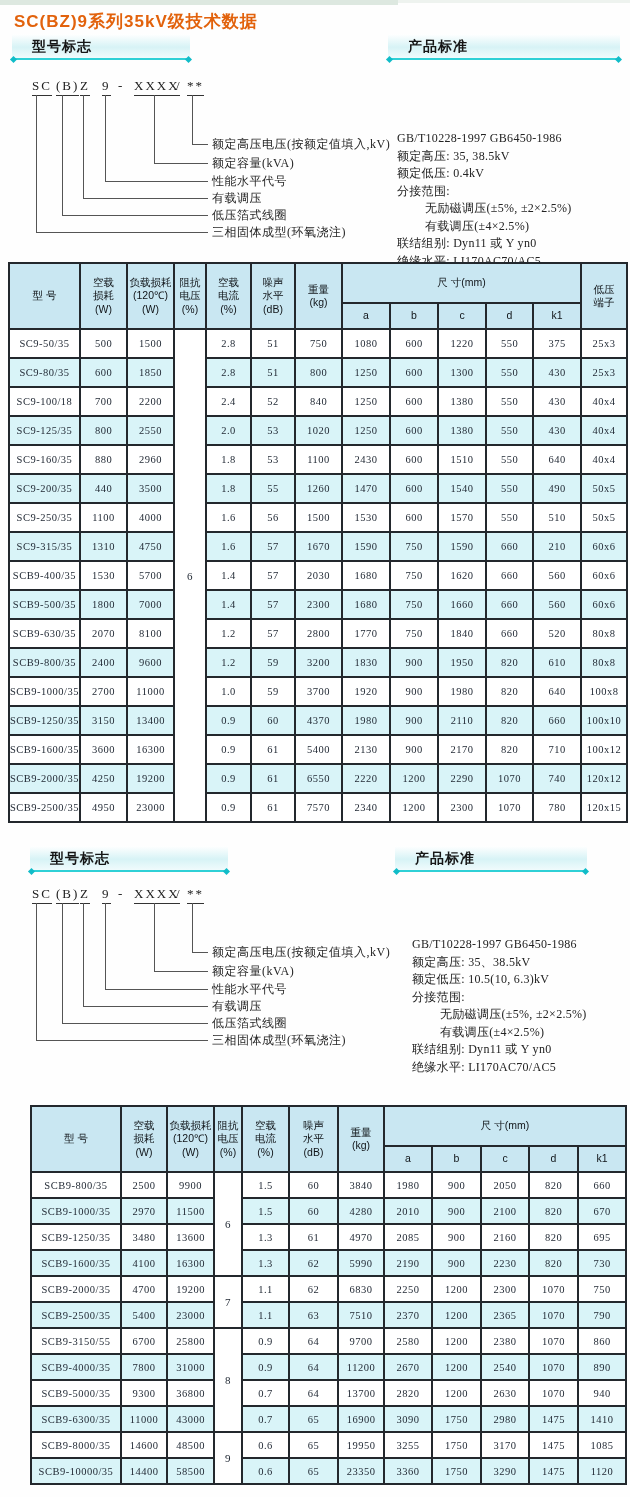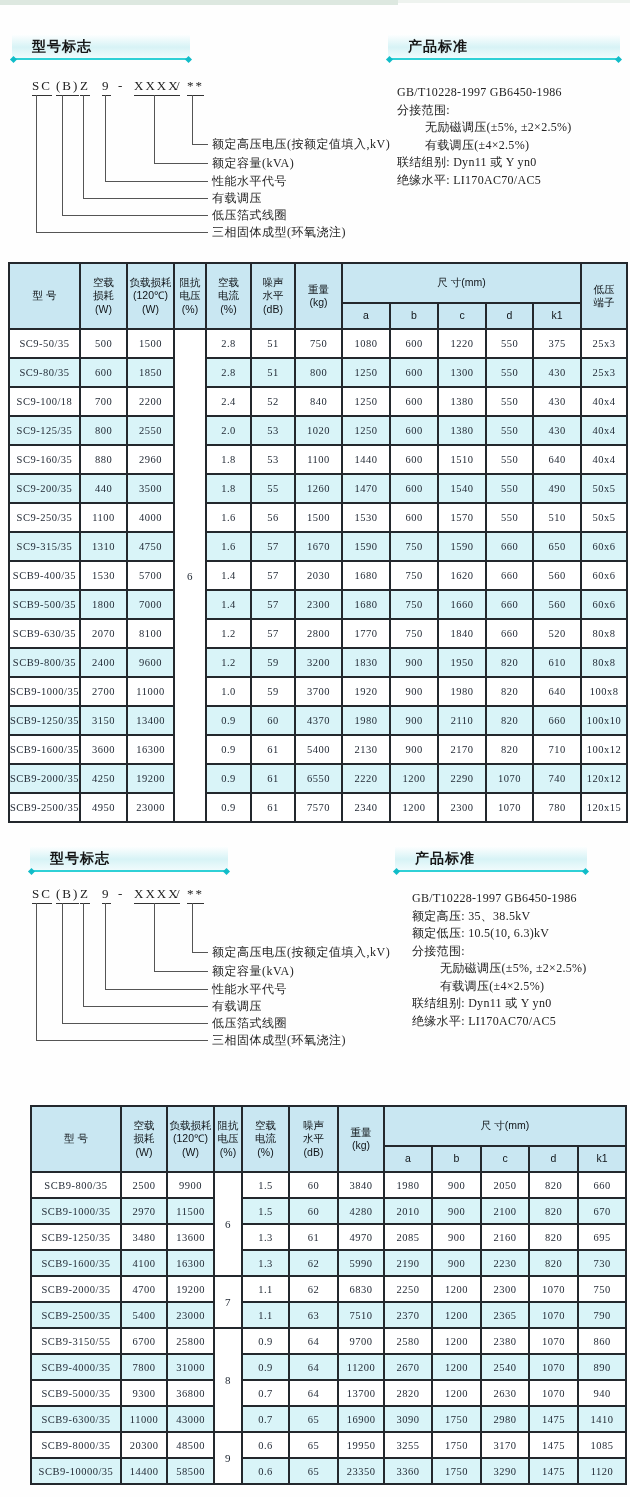--- a/index.html
+++ b/index.html
@@ -21,21 +21,21 @@
   #sec-standard-1{left:388px;top:34px;width:212px;}
   #sec-model-2{left:30px;top:846px;width:178px;}
   #sec-standard-2{left:395px;top:846px;width:172px;}
   .diagram{position:absolute;width:400px;height:182px;}
   #diagram1{left:14px;top:78px;}
   #diagram2{left:14px;top:886px;}
   .dg-token{position:absolute;top:0;font-size:13px;letter-spacing:2px;color:#222;white-space:nowrap;}
   .dg-token.u{border-bottom:1px solid #333;padding-bottom:1px;text-align:center;}
   .dg-conn{position:absolute;border-left:1px solid #555;border-bottom:1px solid #555;}
   .dg-label{position:absolute;font-size:12px;color:#262626;white-space:nowrap;letter-spacing:0.5px;}
-  .standard{position:absolute;width:230px;font-size:12px;color:#222;letter-spacing:0.3px;}
+  .standard{position:absolute;width:230px;font-size:12px;color:#222;letter-spacing:0.3px;margin-top:46px;}
   #standard1{left:397px;top:84px;}
   #standard2{left:412px;top:890px;}
   .std-line{line-height:17.5px;white-space:nowrap;}
   .std-line.ind{padding-left:28px;}
   table.spec{position:absolute;border-collapse:collapse;table-layout:fixed;}
   .spec th,.spec td{border:2px solid #23282d;text-align:center;vertical-align:middle;padding:0;overflow:hidden;}
   .spec th{background:#c9e7f2;font-family:"Liberation Sans",sans-serif;font-weight:normal;
            font-size:10.5px;line-height:1.25;color:#101418;white-space:pre-line;}
   .spec thead tr:first-child th{height:38px;}
   .spec thead tr:last-child th{height:24px;}
@@ -47,20 +47,21 @@
   #table2{left:30px;top:1105px;width:597px;}
   #table2 td{height:24px;}
 </style>
 </head>
 <body>
 
 <div class="page">
   <div class="scan-strip"></div>
   <div class="scan-strip2"></div>
 
+  <div class="title">SC(BZ)9系列35kV级技术数据</div>
 
   <div class="sec-head" id="sec-model-1">
     <span>型号标志</span>
   </div>
   <div class="sec-head" id="sec-standard-1">
     <span>产品标准</span>
   </div>
 
   <div class="diagram" id="diagram1">
       <span class="dg-token u" style="left: 18px;">SC</span>
@@ -79,20 +80,22 @@
       <div class="dg-label" style="left: 198px; top: 95px;">性能水平代号</div>
       <div class="dg-conn" style="left: 69px; top: 17px; width: 124px; height: 103px;"></div>
       <div class="dg-label" style="left: 198px; top: 112px;">有载调压</div>
       <div class="dg-conn" style="left: 48px; top: 17px; width: 145px; height: 120px;"></div>
       <div class="dg-label" style="left: 198px; top: 129px;">低压箔式线圈</div>
       <div class="dg-conn" style="left: 22px; top: 17px; width: 171px; height: 137px;"></div>
       <div class="dg-label" style="left: 198px; top: 146px;">三相固体成型(环氧浇注)</div>
     </div>
   <div class="standard" id="standard1">
       <div class="std-line">GB/T10228-1997  GB6450-1986</div>
+      <div class="std-line">额定高压: 35, 38.5kV</div>
+      <div class="std-line">额定低压: 0.4kV</div>
       <div class="std-line">分接范围:</div>
       <div class="std-line ind">无励磁调压(±5%, ±2×2.5%)</div>
       <div class="std-line ind">有载调压(±4×2.5%)</div>
       <div class="std-line">联结组别: Dyn11 或 Y yn0</div>
       <div class="std-line">绝缘水平: LI170AC70/AC5</div>
     </div>
 
   <table class="spec" id="table1">
     <colgroup>
       <col style="width:71px">
@@ -199,21 +202,21 @@
           <td>430</td>
           <td>40x4</td>
         </tr>
         <tr>
           <td>SC9-160/35</td>
           <td>880</td>
           <td>2960</td>
           <td>1.8</td>
           <td>53</td>
           <td>1100</td>
-          <td>1440</td>
+          <td>2430</td>
           <td>600</td>
           <td>1510</td>
           <td>550</td>
           <td>640</td>
           <td>40x4</td>
         </tr>
         <tr class="stripe">
           <td>SC9-200/35</td>
           <td>440</td>
           <td>3500</td>
@@ -245,21 +248,21 @@
           <td>SC9-315/35</td>
           <td>1310</td>
           <td>4750</td>
           <td>1.6</td>
           <td>57</td>
           <td>1670</td>
           <td>1590</td>
           <td>750</td>
           <td>1590</td>
           <td>660</td>
-          <td>650</td>
+          <td>210</td>
           <td>60x6</td>
         </tr>
         <tr>
           <td>SCB9-400/35</td>
           <td>1530</td>
           <td>5700</td>
           <td>1.4</td>
           <td>57</td>
           <td>2030</td>
           <td>1680</td>
@@ -598,21 +601,21 @@
           <td>65</td>
           <td>16900</td>
           <td>3090</td>
           <td>1750</td>
           <td>2980</td>
           <td>1475</td>
           <td>1410</td>
         </tr>
         <tr>
           <td>SCB9-8000/35</td>
-          <td>20300</td>
+          <td>14600</td>
           <td>48500</td>
           <td rowspan="2" class="imp">9</td>
           <td>0.6</td>
           <td>65</td>
           <td>19950</td>
           <td>3255</td>
           <td>1750</td>
           <td>3170</td>
           <td>1475</td>
           <td>1085</td>

